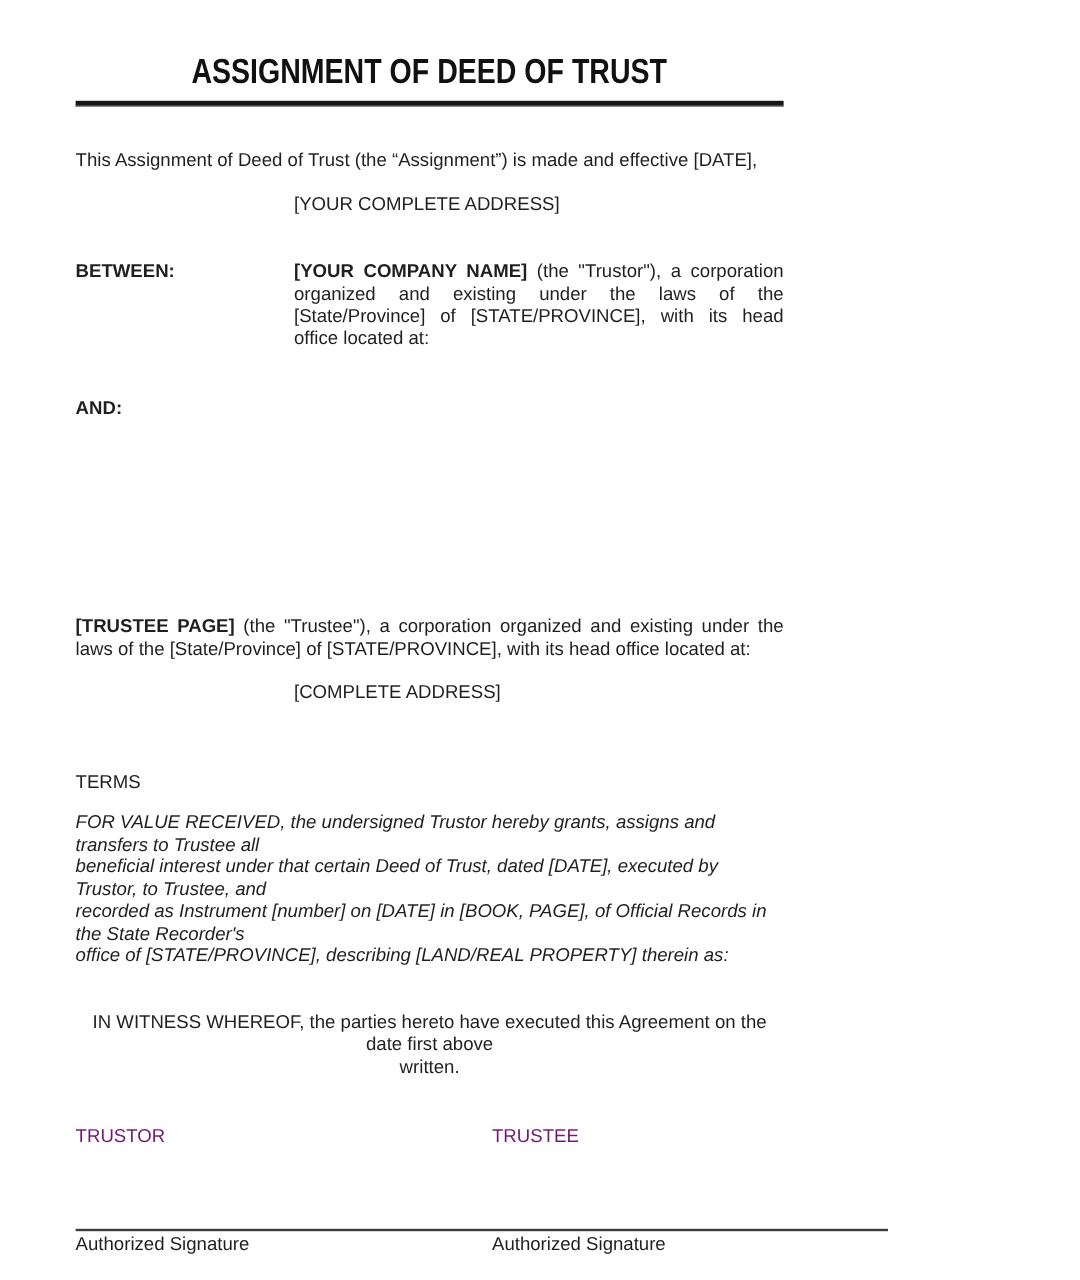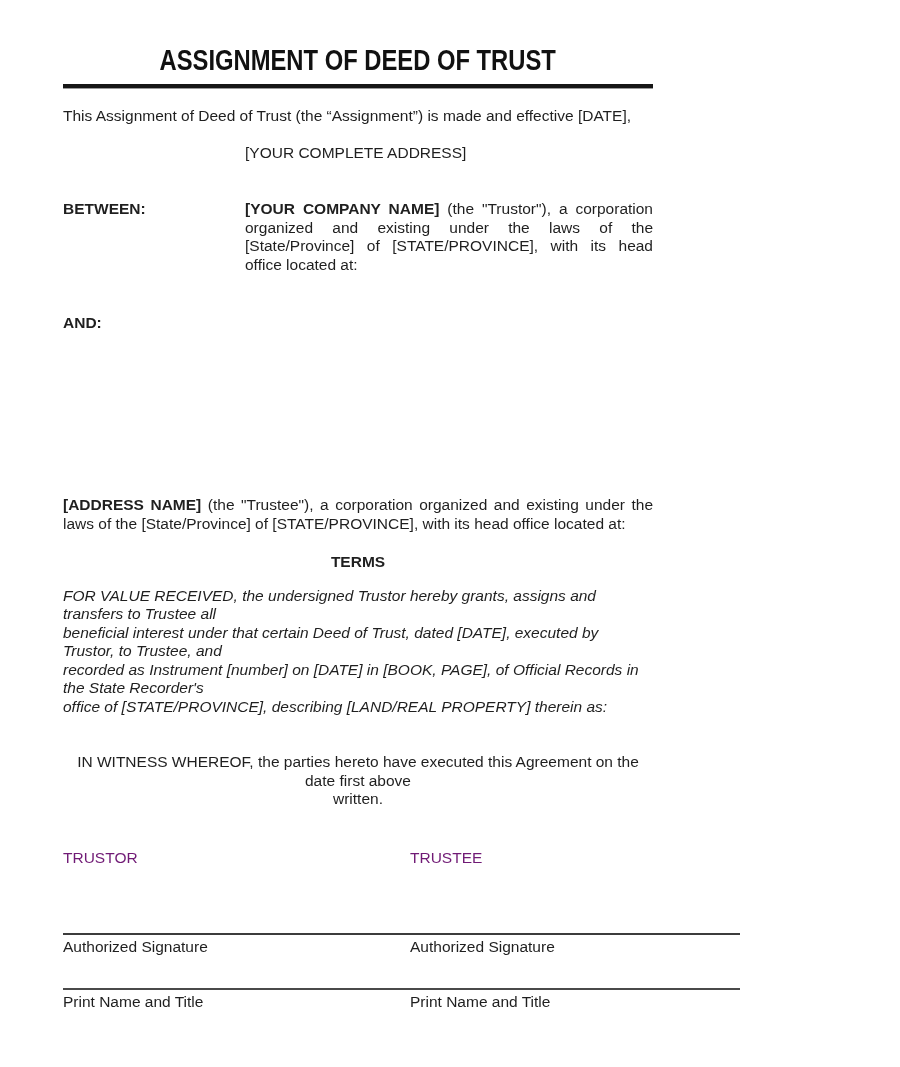--- a/index.html
+++ b/index.html
@@ -29,28 +29,28 @@
     transform-origin: center;
     white-space: nowrap;
   }
   .title-rule {
     margin-top: 9px;
     height: 4px;
     background: #161616;
     border-bottom: 1px solid #9a9a9a;
   }
   .body-text { font-size: 15.5px; line-height: 18.5px; }
-  .intro { margin-top: 18px; }
+  .intro { margin-top: 36px; }
   .party-row { display: flex; margin-top: 38px; }
   .party-row.second { margin-top: 40px; flex-direction: column; }
   .party-label { width: 182px; flex: 0 0 182px; font-weight: bold; }
   .party-body { flex: 1; text-align: justify; margin: 0; }
   .party-body strong { font-weight: bold; }
   .party-address { margin-left: 182px; margin-top: 18px; }
-  .terms-heading { margin-top: 20px; font-weight: bold; text-align: center; }
+  .terms-heading { margin-top: 56px; font-weight: normal; }
   .terms-par { margin: 0; white-space: pre-line; }
   .terms-p1 { margin-top: 15px; font-style: italic; }
   .terms-p2 { margin-top: 20px; }
   .witness-par { margin-top: 37px; white-space: pre-line; text-align: center; }
   .sig-section { display: flex; justify-content: space-between; margin-top: 40px; }
   .sig-col { width: 347px; flex: 0 0 347px; }
   .sig-col.right { width: 346px; flex: 0 0 346px; }
   .sig-party { color: #701a75; }
   .sig-line { border-top: 2px solid #3c3c3c; margin-top: 66px; }
   .sig-line.second { margin-top: 31px; border-top: 2px solid #4a4a4a; }
@@ -69,22 +69,23 @@
   <div class="body-text intro">This Assignment of Deed of Trust (the “Assignment”) is made and effective [DATE],</div>
 
   <div class="body-text party-address">[YOUR COMPLETE ADDRESS]</div>
   <div class="body-text party-row">
     <div class="party-label">BETWEEN:</div>
     <p class="party-body"><strong>[YOUR COMPANY NAME]</strong><span> (the "Trustor"), a corporation organized and existing under the laws of the [State/Province] of [STATE/PROVINCE], with its head office located at:</span></p>
   </div>
 
   <div class="body-text party-row second">
     <div class="party-label">AND:</div>
-    <p class="party-body"><strong>[ADDRESS NAME]</strong><span> (the "Trustee"), a corporation organized and existing under the laws of the [State/Province] of [STATE/PROVINCE], with its head office located at:</span></p>
+    <p class="party-body"><strong>[TRUSTEE PAGE]</strong><span> (the "Trustee"), a corporation organized and existing under the laws of the [State/Province] of [STATE/PROVINCE], with its head office located at:</span></p>
   </div>
+  <div class="body-text party-address">[COMPLETE ADDRESS]</div>
 
   <div class="body-text terms-heading">TERMS</div>
 
   <p class="body-text terms-par terms-p1">FOR VALUE RECEIVED, the undersigned Trustor hereby grants, assigns and transfers to Trustee all
 beneficial interest under that certain Deed of Trust, dated [DATE], executed by Trustor, to Trustee, and
 recorded as Instrument [number] on [DATE] in [BOOK, PAGE], of Official Records in the State Recorder's
 office of [STATE/PROVINCE], describing [LAND/REAL PROPERTY] therein as:</p>
 
 
   <div class="body-text witness-par">IN WITNESS WHEREOF, the parties hereto have executed this Agreement on the date first above

